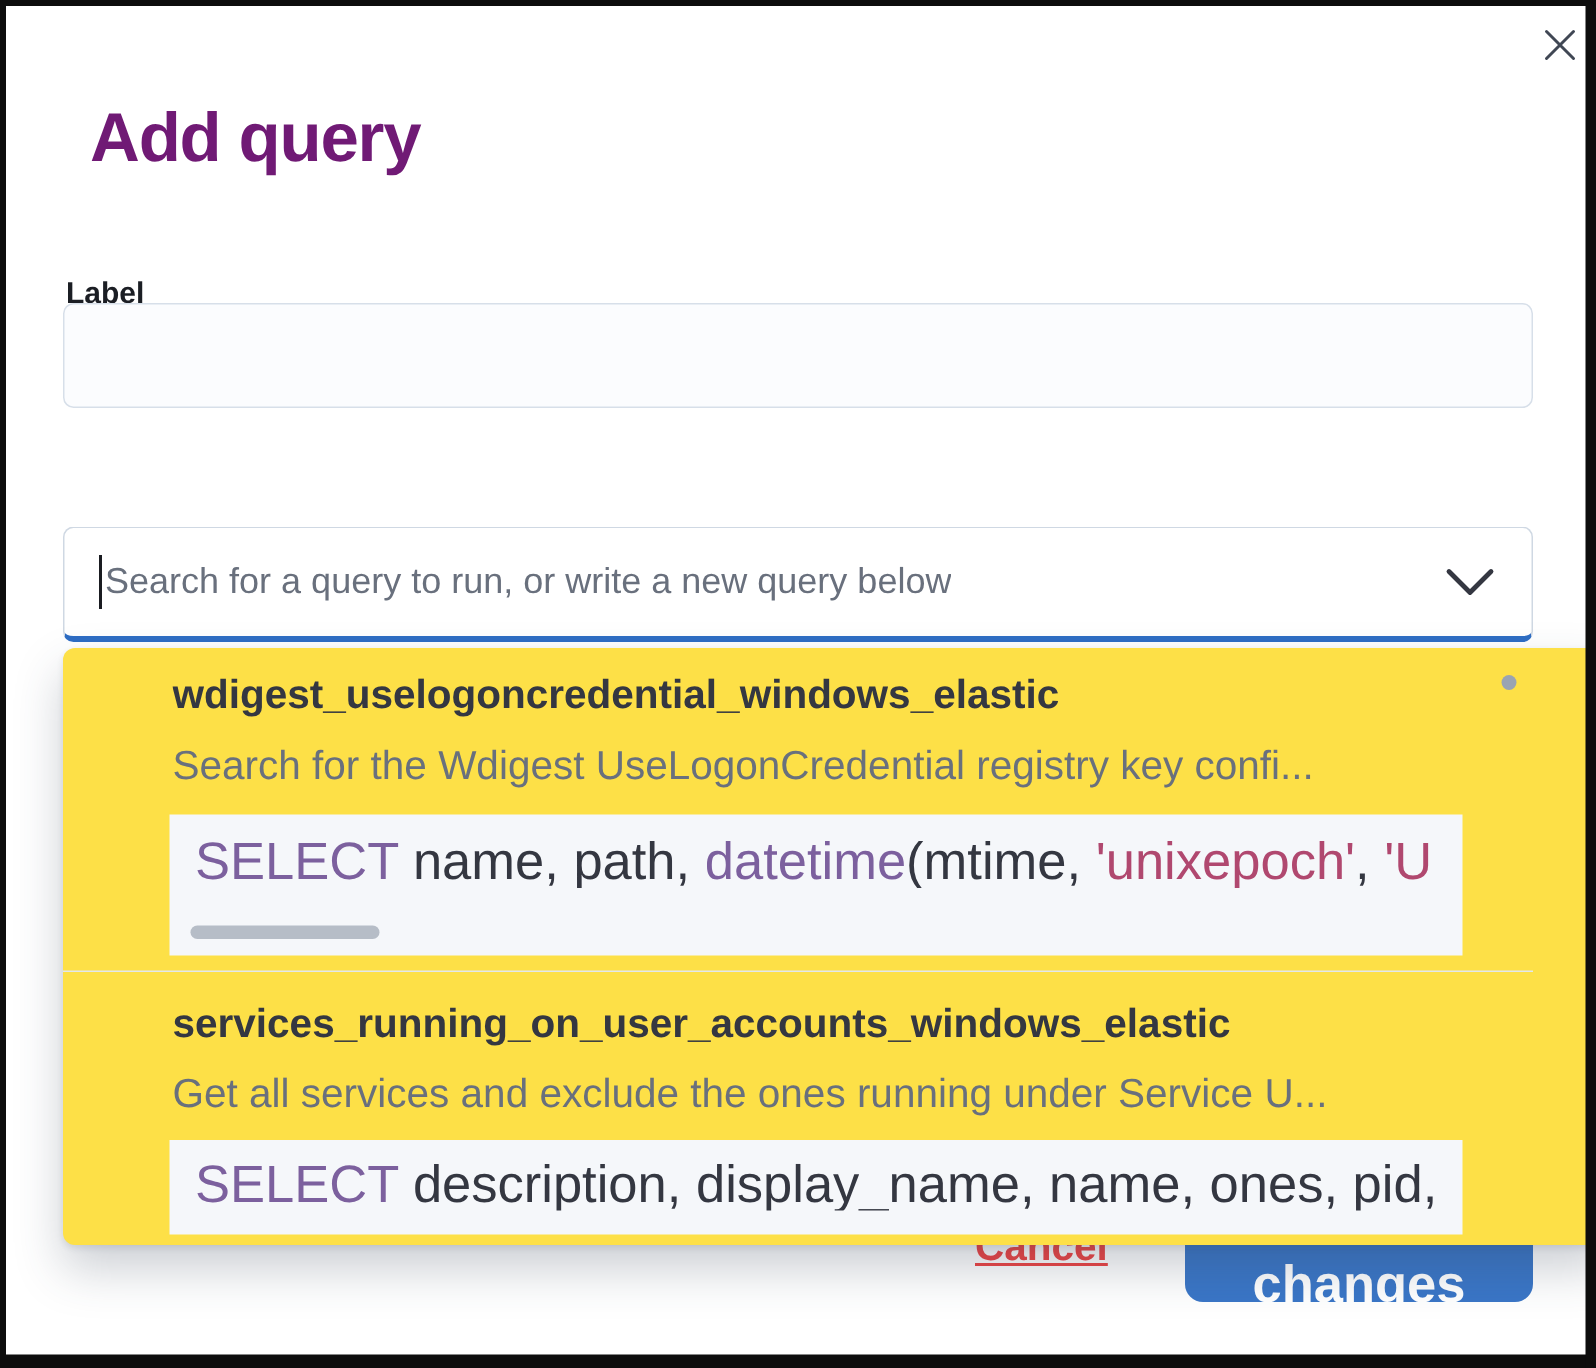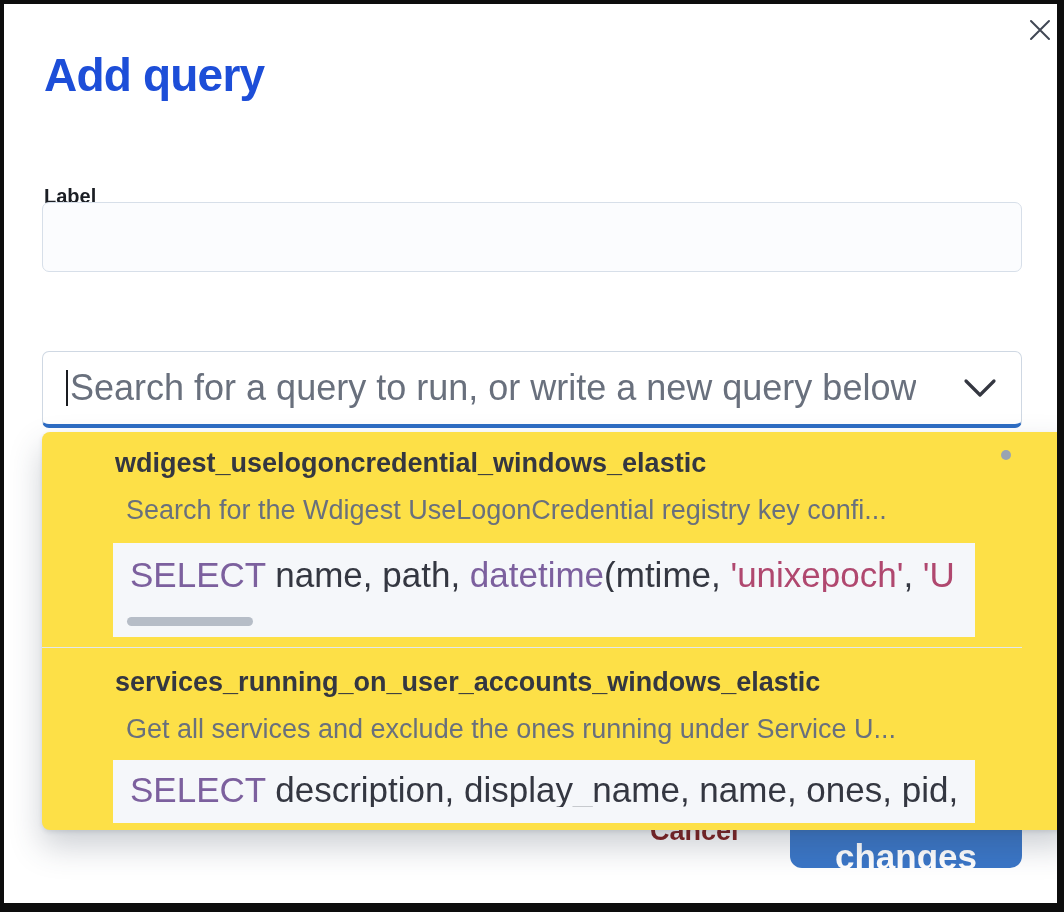--- a/index.html
+++ b/index.html
@@ -31,24 +31,24 @@
   .close-btn {
     position: absolute; left: 1020px; top: 10px;
     width: 40px; height: 40px;
     background: none; border: none; padding: 0;
     cursor: pointer;
     display: flex; align-items: center; justify-content: center;
   }
 
   .title {
     position: absolute; left: 44px; top: 48px;
-    margin: 0;
+    margin: 16px;
     font-size: 46px; line-height: 54px; font-weight: 700;
     letter-spacing: -0.8px;
-    color: #1d4ed8;
+    color: #701a75;
   }
 
   .field-label {
     position: absolute; left: 44px; top: 159px;
     font-size: 20px; font-weight: 700; line-height: 26px;
     color: #1b1e24;
     margin-top: 24px;
   }
 
   .label-input {
@@ -88,21 +88,21 @@
     padding-left: 23px; padding-right: 70px;
     cursor: text;
   }
   .caret {
     display: inline-block;
     width: 2px; height: 36px;
     background: #1a1c21;
     margin-right: 2px;
   }
   .placeholder {
-    font-size: 36px; color: #69707d;
+    font-size: 24px; color: #69707d;
     white-space: nowrap; overflow: hidden;
   }
   .chevron {
     position: absolute; right: 24px; top: 50%;
     transform: translateY(-50%);
   }
 
   .panel {
     position: absolute; left: 42px; top: 432px;
     width: 1031px; height: 398px;
@@ -112,21 +112,21 @@
     overflow: hidden;
     z-index: 6;
   }
   .opt-title {
     position: absolute; left: 73px;
     font-size: 27px; font-weight: 700; line-height: 32px;
     color: #343741;
     white-space: nowrap; overflow: hidden; max-width: 880px;
   }
   .opt-desc {
-    position: absolute; left: 84px;
+    position: absolute; left: 73px;
     font-size: 27px; line-height: 32px;
     color: #69707d;
     white-space: nowrap; overflow: hidden; max-width: 880px;
   }
   .codeblock {
     position: absolute; left: 71px;
     width: 862px;
     background: #f5f7fa;
     overflow: hidden;
   }
@@ -159,23 +159,24 @@
     border-radius: 50%;
     background: #9aa4b2;
     cursor: pointer;
   }
 
   .cancel-btn {
     position: absolute; left: 642px; top: 812px;
     background: none; border: none; padding: 4px 8px;
     font-family: "Liberation Sans", sans-serif;
     font-size: 27px; font-weight: 700;
-    color: #7f1d1d;
+    color: #ef4444;
     cursor: pointer;
     z-index: 2;
+    text-decoration: underline;
   }
   .save-btn {
     position: absolute; left: 790px; top: 796px;
     width: 232px; height: 72px;
     background: #3a76c7;
     border: none; border-radius: 12px;
     font-family: "Liberation Sans", sans-serif;
     font-size: 35px; font-weight: 600;
     color: #ffffff;
     cursor: pointer;

